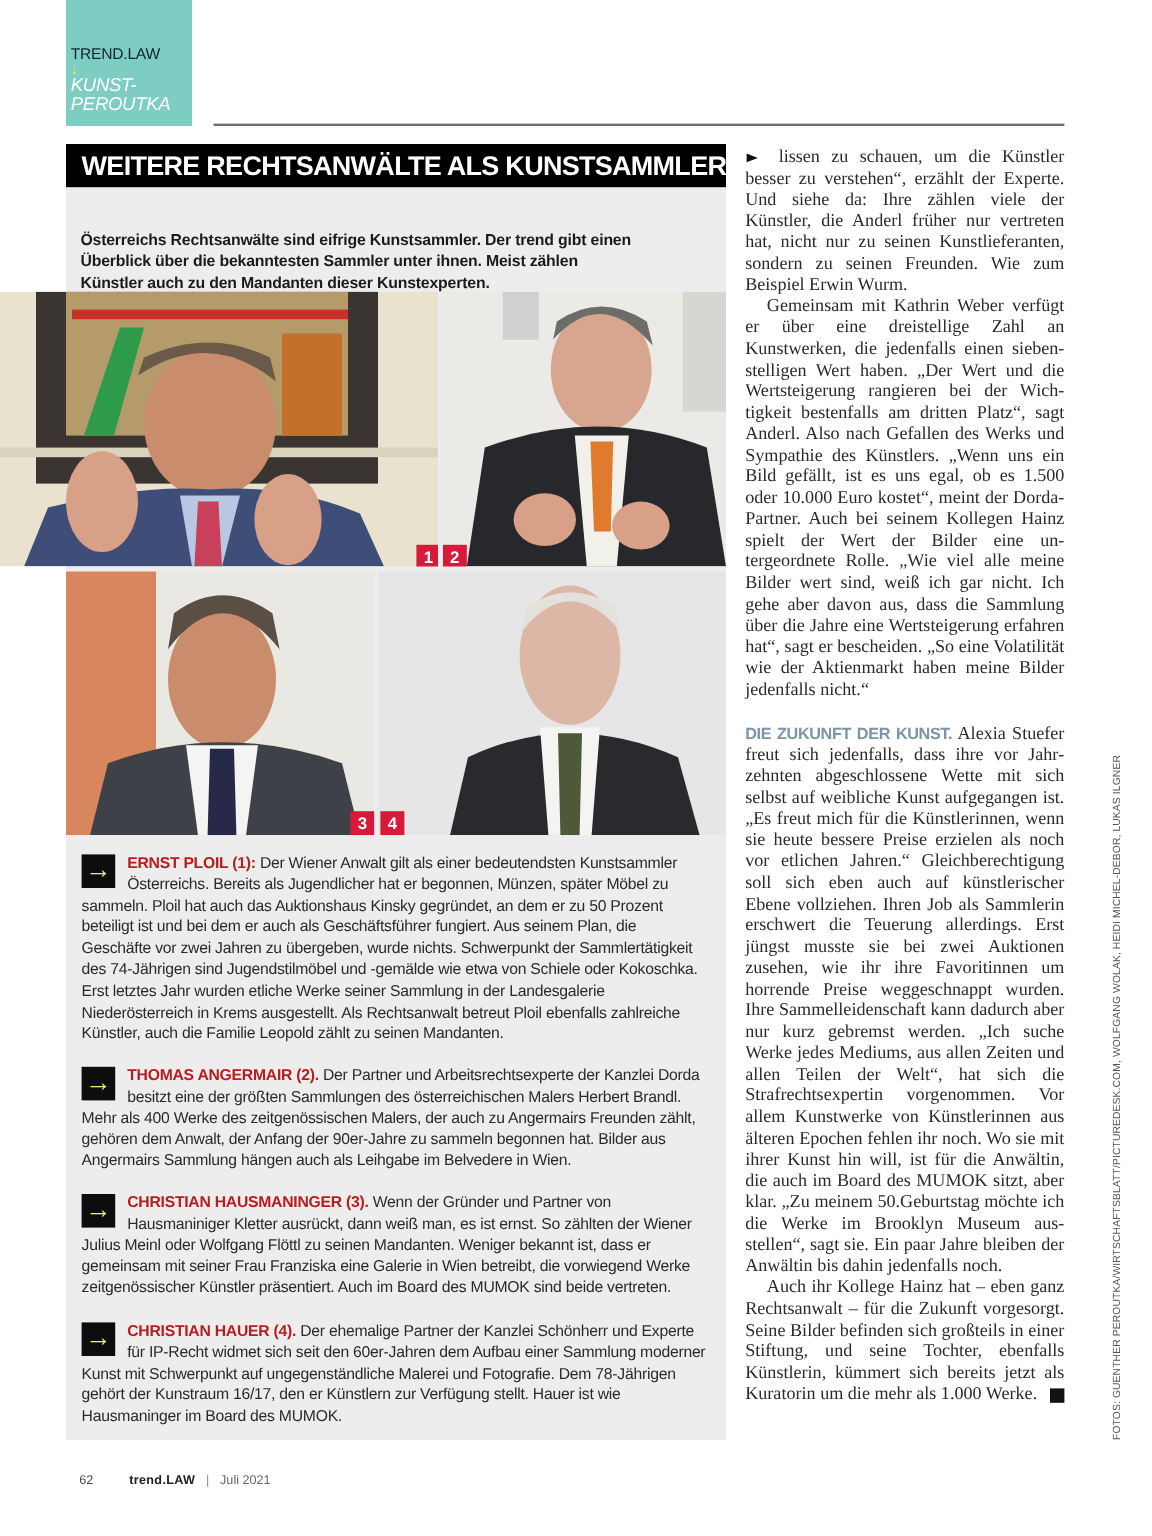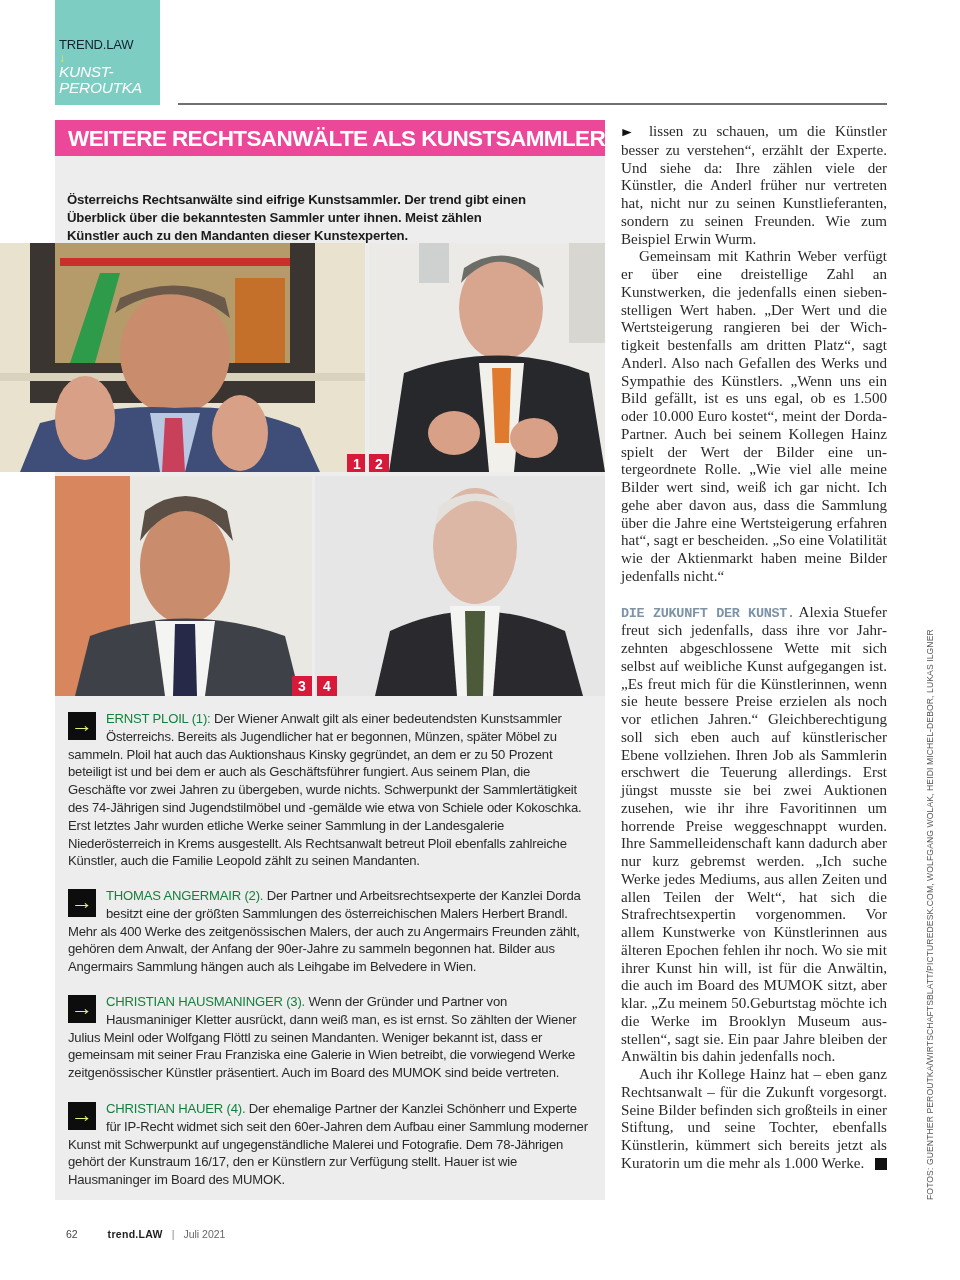--- a/index.html
+++ b/index.html
@@ -17,21 +17,21 @@
 
   .top-rule { position: absolute; left: 178px; top: 103px; width: 709px; height: 2px; background: #707070; }
 
   
   .feature-box {
     position: absolute; left: 55px; top: 120px; width: 550px; height: 1080px;
     background: #ededed;
   }
   .feature-title {
     position: absolute; left: 55px; top: 120px; width: 550px; height: 36px;
-    background: #ec4899; color: #fff; font-weight: bold; font-size: 22.5px;
+    background: #000000; color: #fff; font-weight: bold; font-size: 22.5px;
     letter-spacing: -0.6px; padding: 6px 0 16px 13px; white-space: nowrap;
   }
   .feature-lead {
     position: absolute; left: 67px; top: 163px; width: 470px;
     font-size: 13.2px; font-weight: bold; line-height: 18px; color: #1b1b1b; letter-spacing: -0.15px; margin-top: 28px;
   }
 
   
   .photo { position: absolute; overflow: hidden; }
   .photo svg { display: block; width: 100%; height: 100%; }
@@ -43,32 +43,32 @@
     position: absolute; width: 20px; height: 20px; background: #d7193a; color: #fff;
     font-weight: bold; font-size: 14px; text-align: center; line-height: 20px;
   }
 
   
   .profile { position: absolute; left: 68px; width: 520px; font-size: 13.1px; line-height: 17.8px; color: #2a2a2a; letter-spacing: -0.2px; }
   .profile .arrow-box {
     float: left; width: 28px; height: 28px; background: #0d0d0d; color: #e4ef7a;
     font-size: 22px; line-height: 26px; text-align: center; margin: 2px 10px 0 0; font-weight: bold;
   }
-  .profile .name { color: #15803d; font-weight: normal; }
+  .profile .name { color: #b91c1c; font-weight: bold; }
 
   
   .col-right {
     position: absolute; left: 621px; top: 123px; width: 266px;
     font-family: "Liberation Serif", serif; font-size: 15.1px; line-height: 17.75px;
     color: #2a2a2a; text-align: justify; hyphens: manual;
   }
   .col-right p { text-indent: 0; }
   .col-right p.indent { text-indent: 18px; }
   .col-right .play { display: inline-block; font-size: 12px; transform: scaleX(1.3); margin-right: 16px; color: #111; }
-  .col-right .subhead { font-family: Liberation Mono, monospace; font-weight: bold; color: #7c93a8; font-size: 13.5px; letter-spacing: -0.3px; }
+  .col-right .subhead { font-family: Liberation Sans, sans-serif; font-weight: bold; color: #7c93a8; font-size: 13.5px; letter-spacing: -0.3px; }
   .col-right .gap { height: 18px; }
   .end-mark {
     display: inline-block; float: right; width: 12px; height: 12px; background: #111; color: #fff;
     font-family: "Liberation Sans", sans-serif; font-size: 10px; line-height: 12px; text-align: center; font-weight: bold; margin-top: 3px;
   }
 
   .photo-credit {
     position: absolute; left: 925px; top: 1200px; transform-origin: 0 0; transform: rotate(-90deg);
     font-size: 8.6px; color: #555; white-space: nowrap; letter-spacing: 0.1px;
   }

